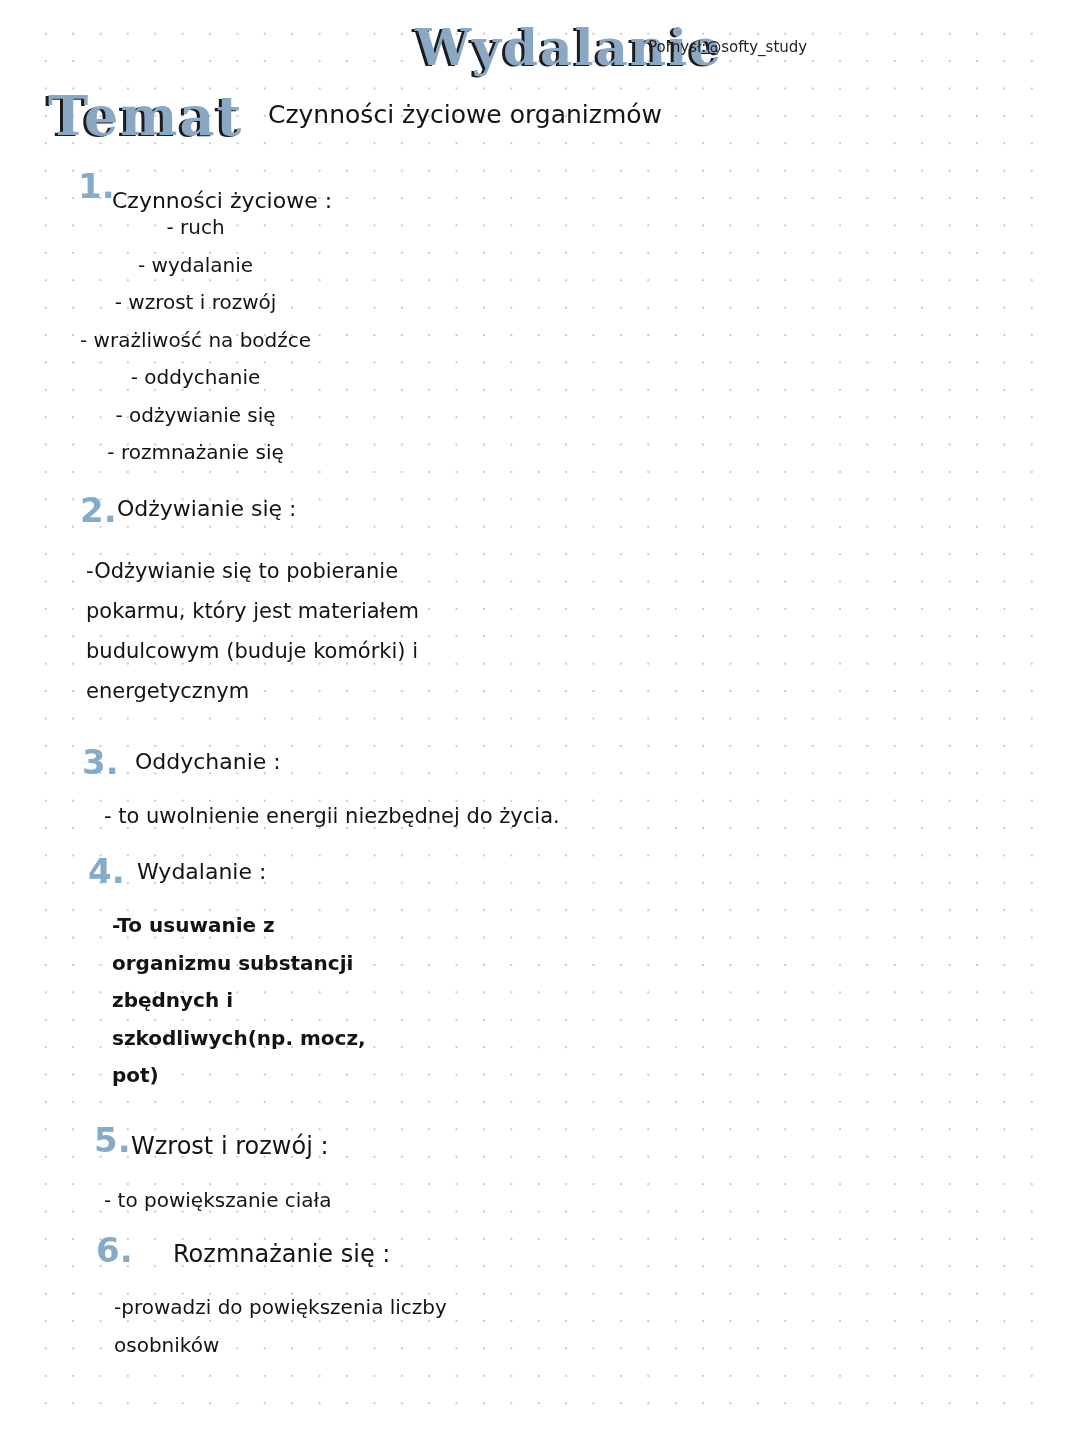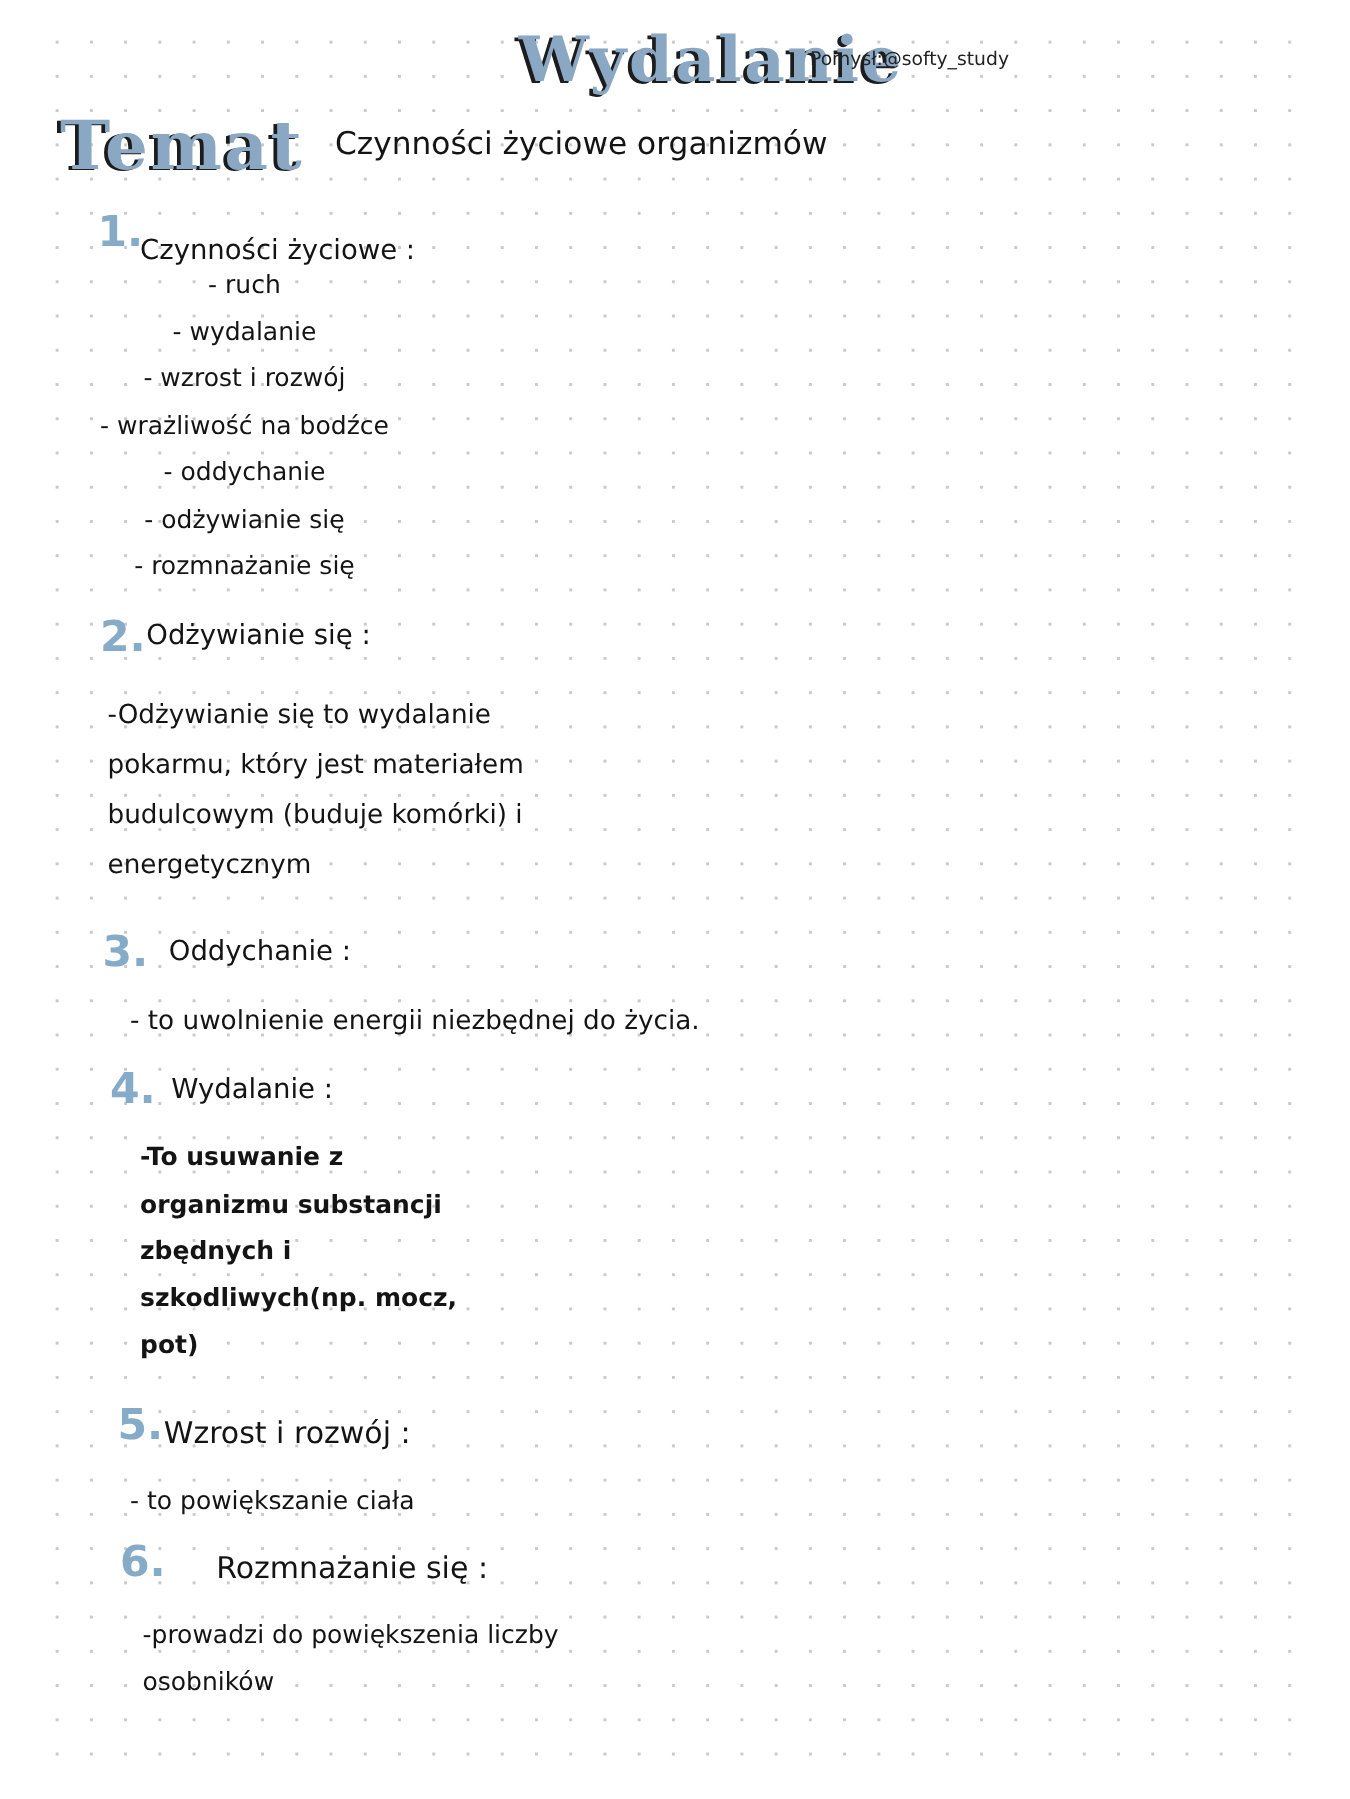--- a/index.html
+++ b/index.html
@@ -56,21 +56,21 @@
     <div class="line">- oddychanie</div>
     <div class="line">- odżywianie się</div>
     <div class="line">- rozmnażanie się</div>
   </div>
 </div>
 
 <div>
   <div class="abs num" style="left:80px;top:490px;">2.</div>
   <div class="abs head" style="left:117px;top:496px;">Odżywianie się :</div>
   <div class="abs" style="left:86px;top:551px;">
-    <div class="para">-Odżywianie się to wydalanie</div>
+    <div class="para">-Odżywianie się to pobieranie</div>
     <div class="para">pokarmu, który jest materiałem</div>
     <div class="para">budulcowym (buduje komórki) i</div>
     <div class="para">energetycznym</div>
   </div>
 </div>
 
 <div>
   <div class="abs num" style="left:82px;top:742px;">3.</div>
   <div class="abs head" style="left:135px;top:749px;">Oddychanie :</div>
   <div class="abs line" style="left:104px;top:798px;font-size:21px;">- to uwolnienie energii niezbędnej do życia.</div>

